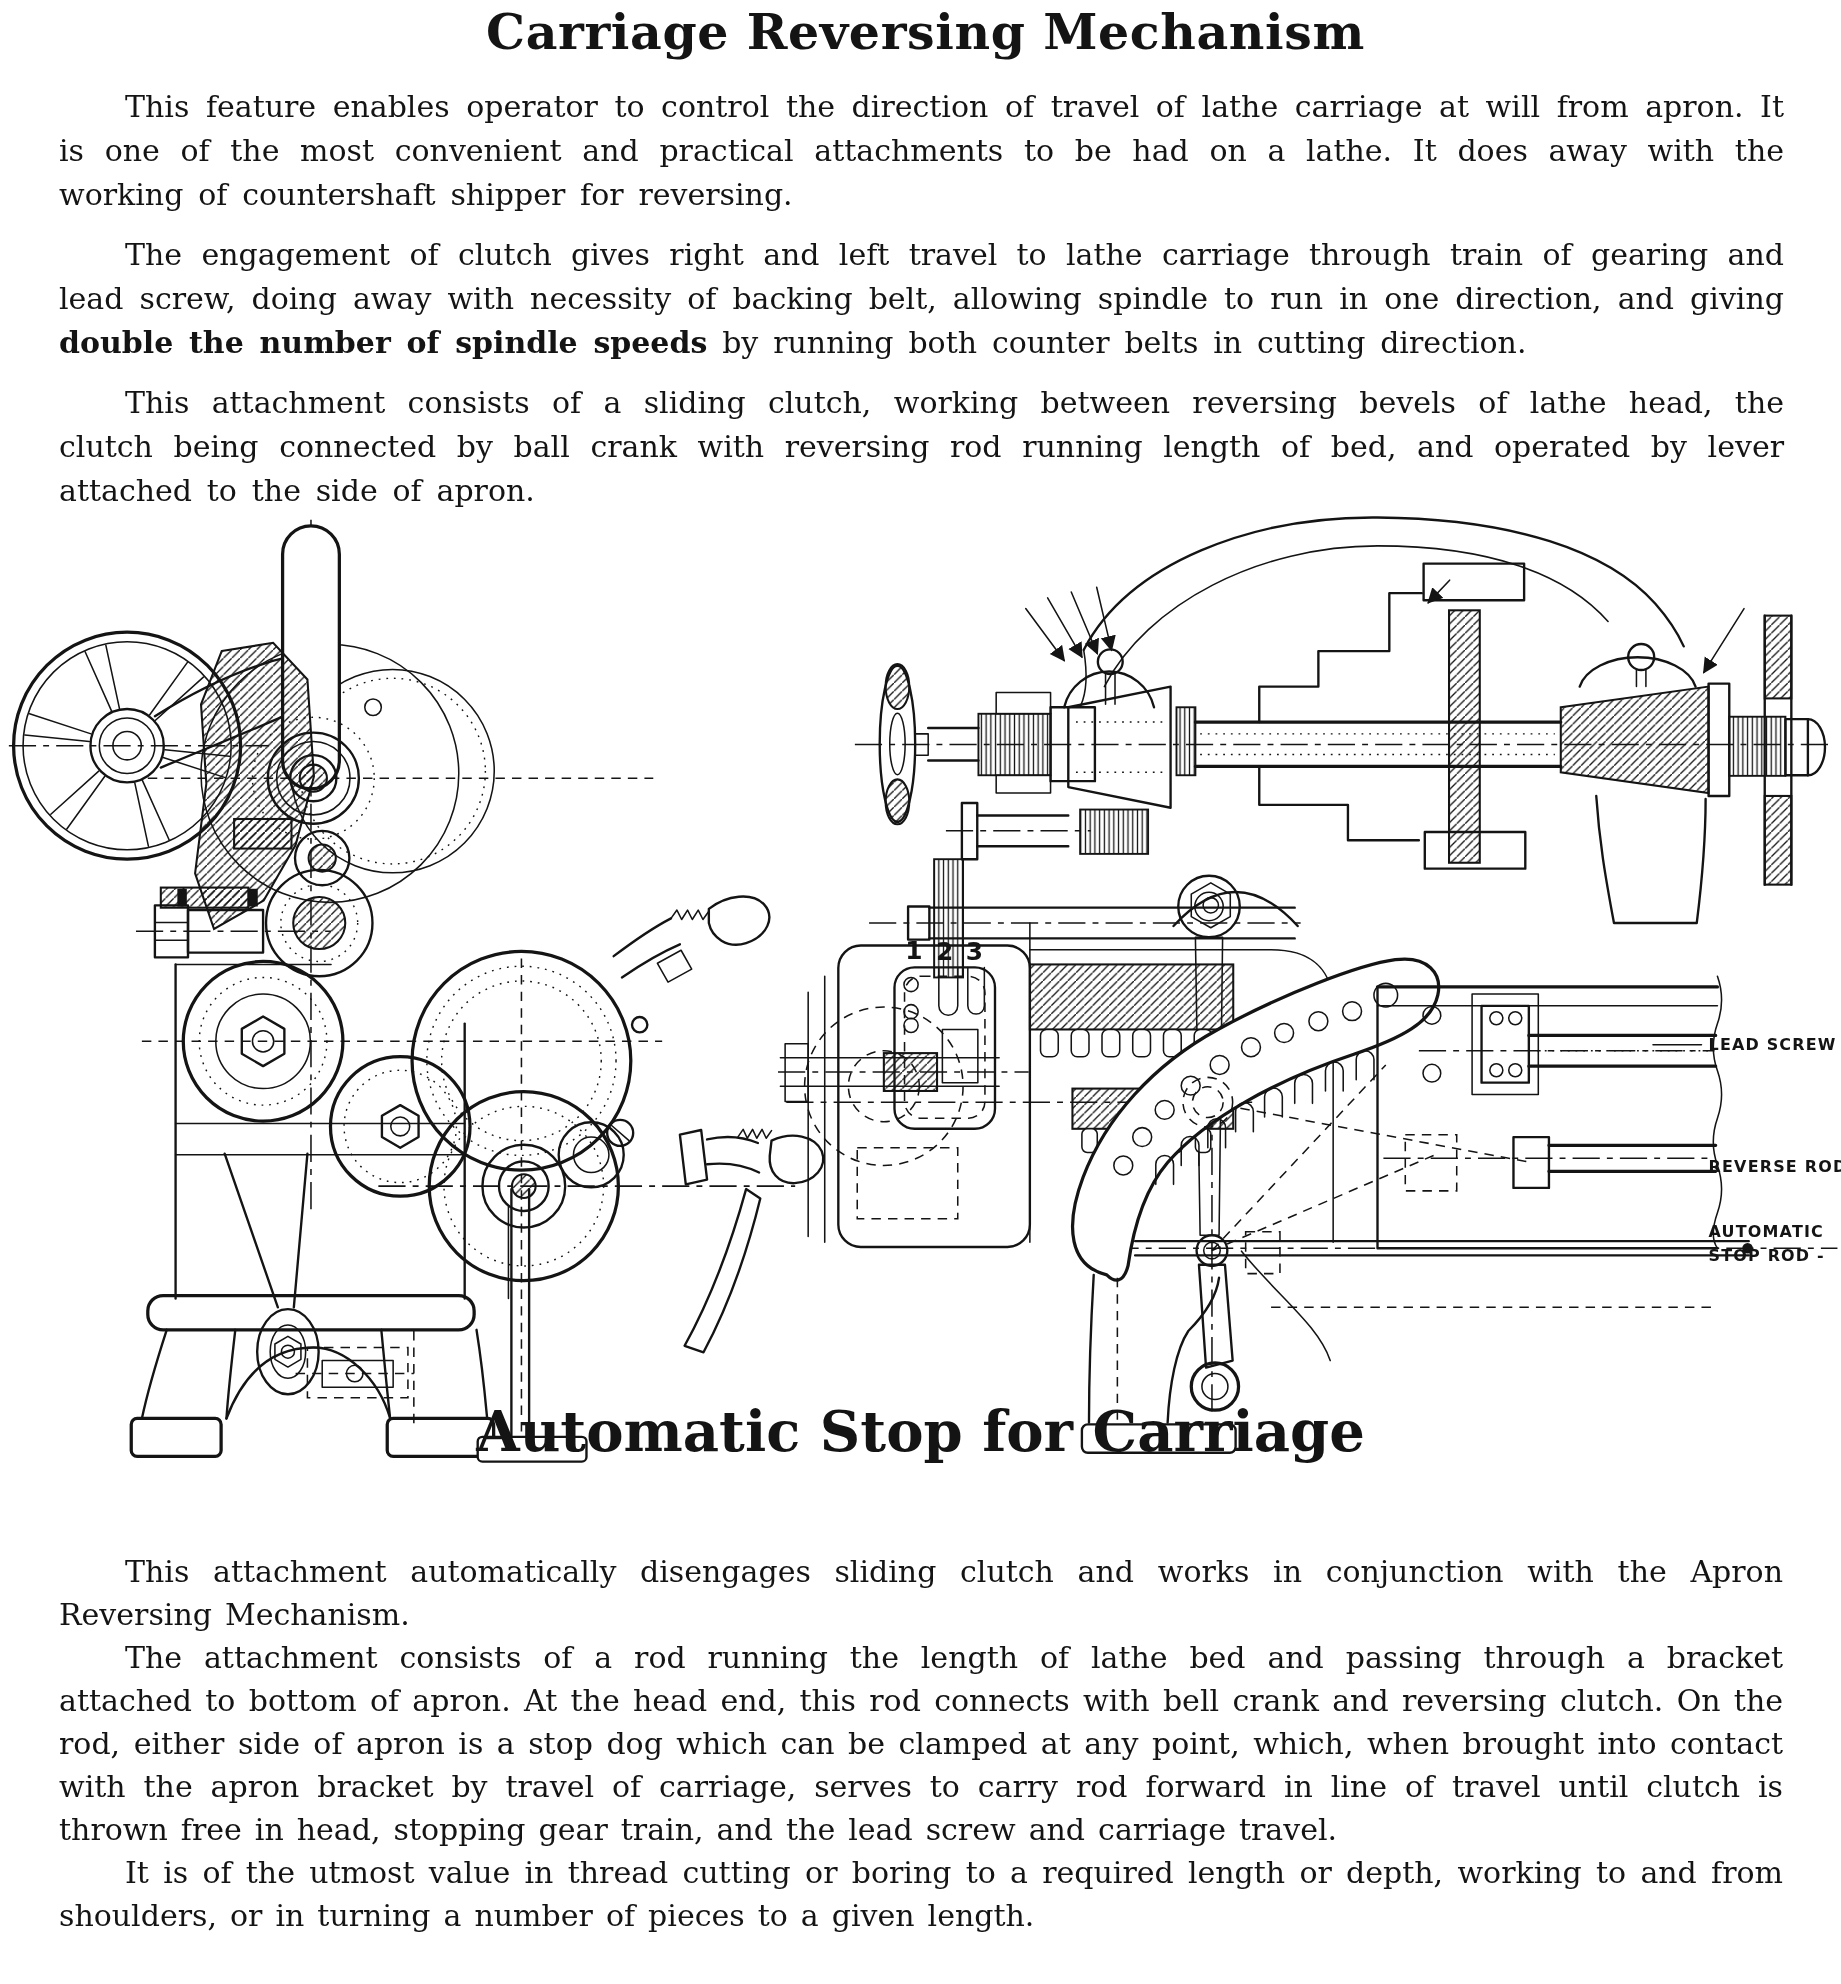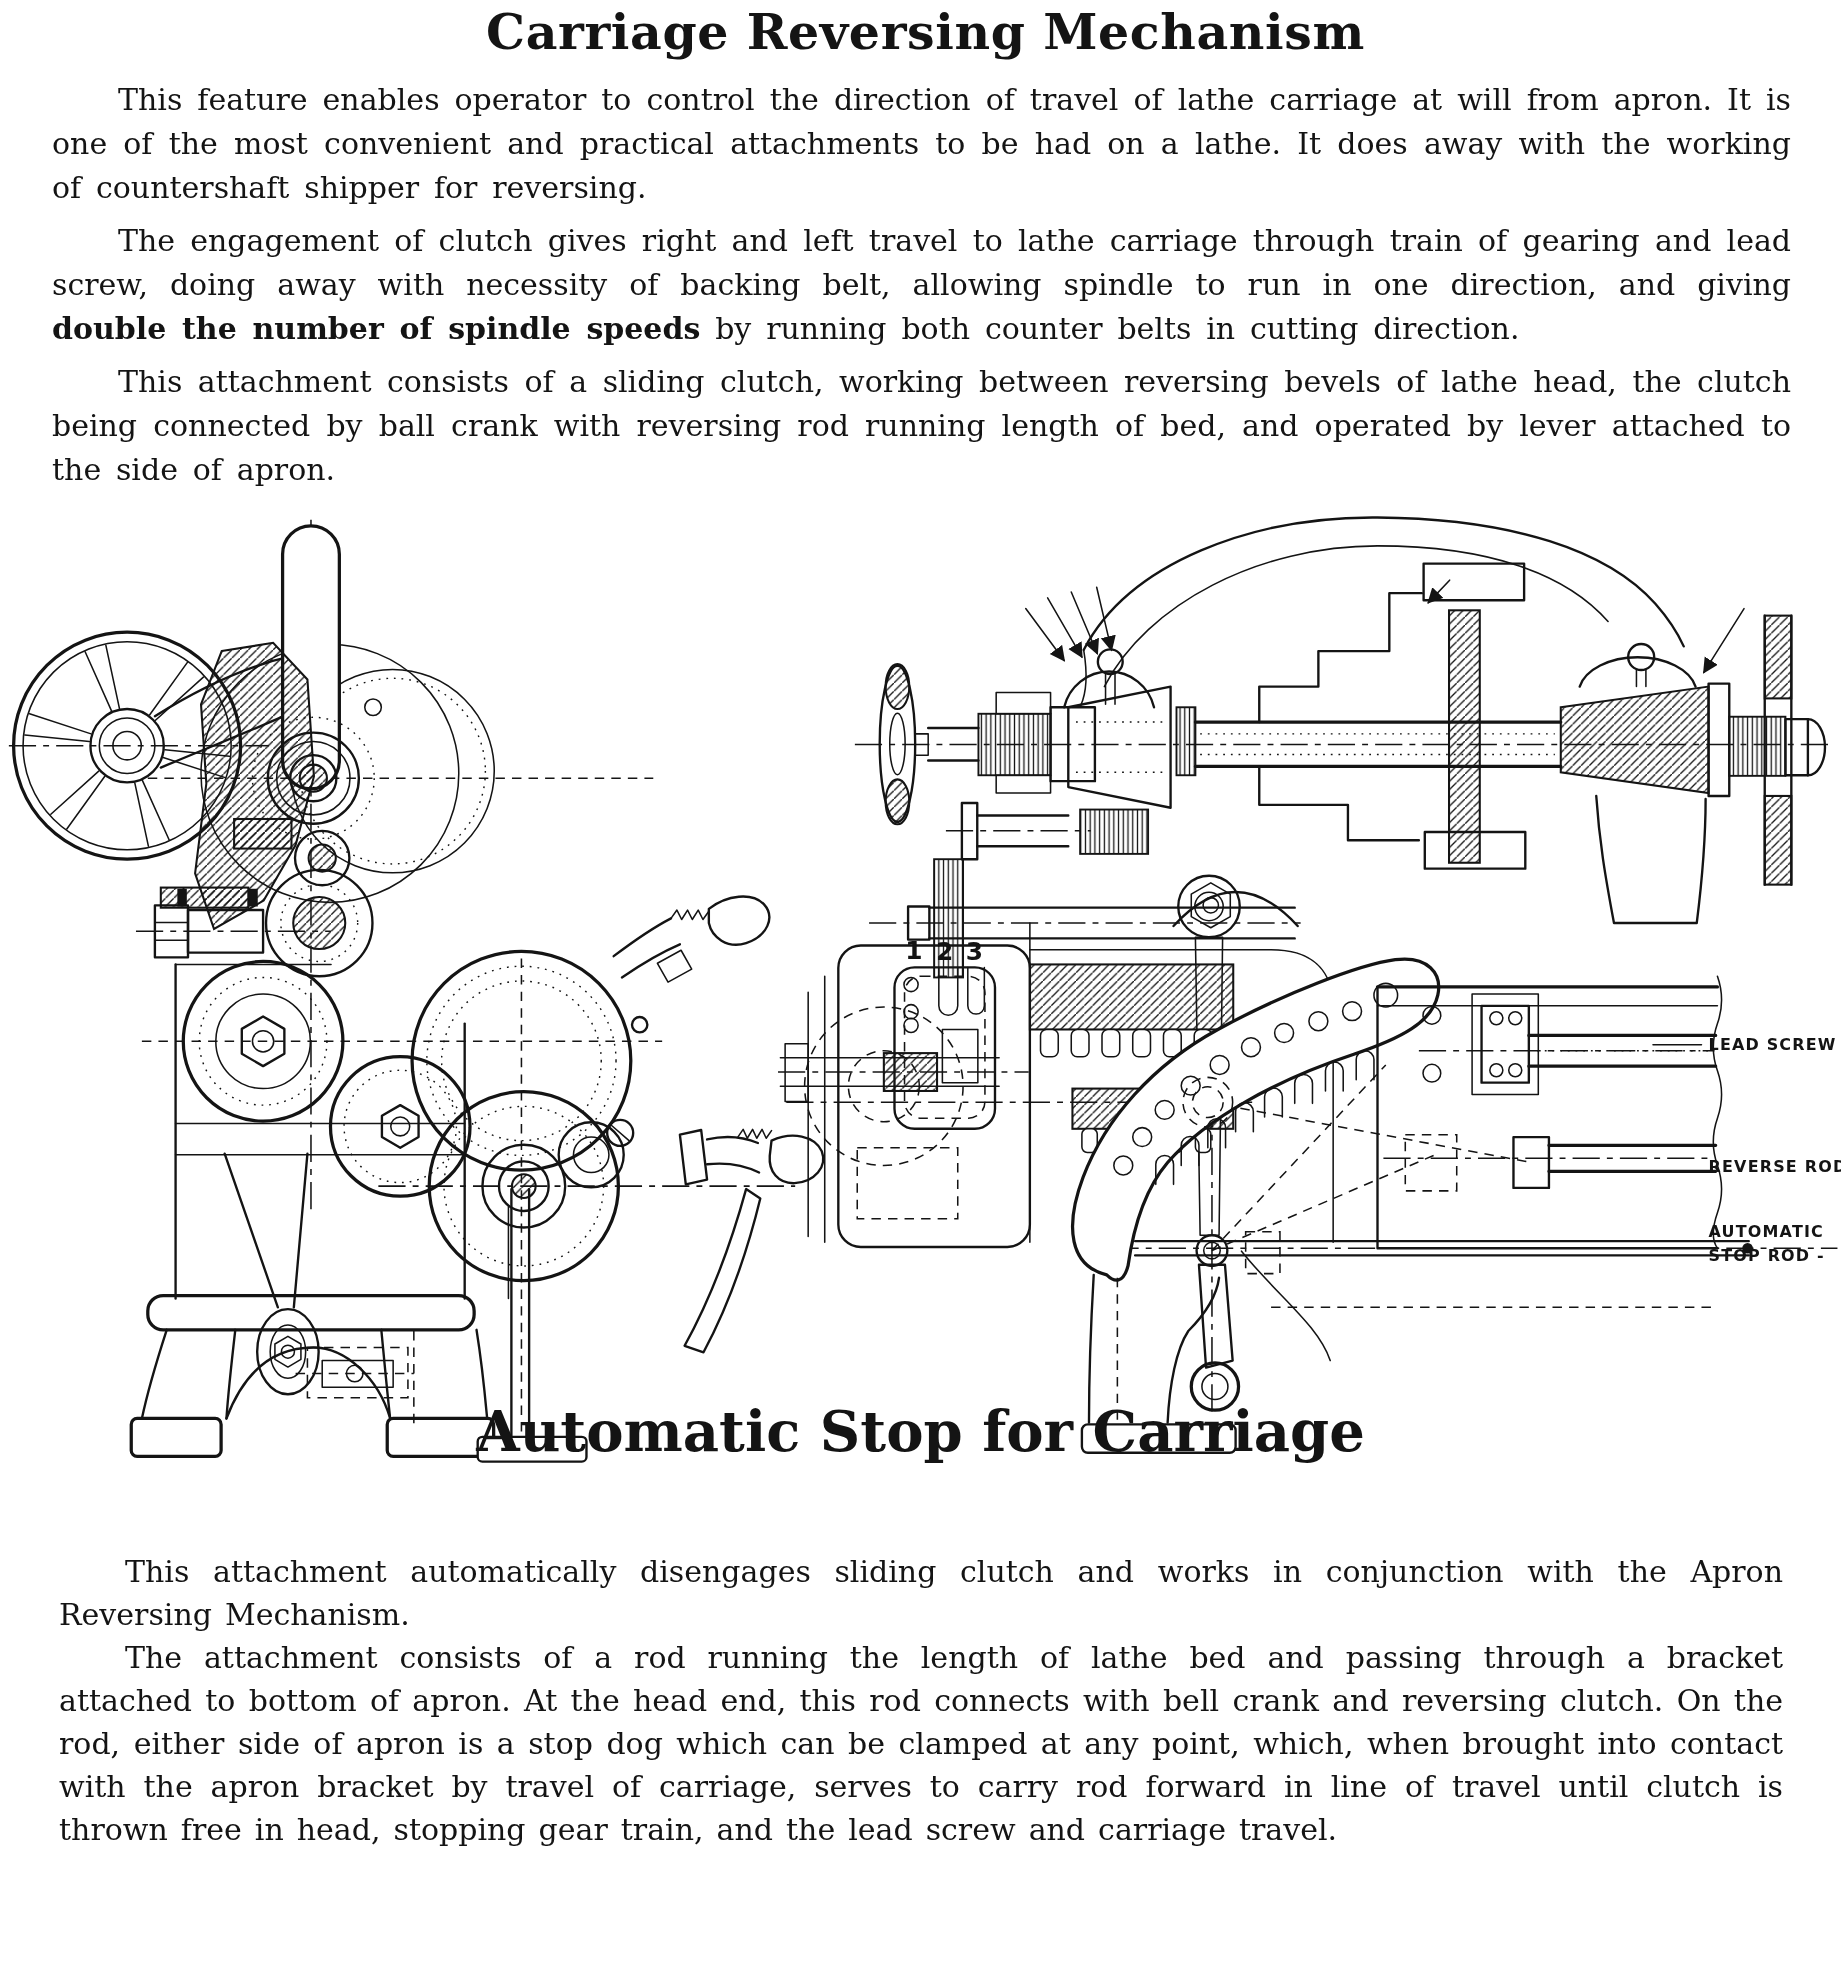--- a/index.html
+++ b/index.html
@@ -12,21 +12,21 @@
     font-size:49px;font-weight:bold;letter-spacing:0.6px;line-height:1.12;
   }
   .subtitle{
     position:absolute;top:1401px;left:0;width:100%;margin:0;text-align:center;
     font-size:56px;font-weight:bold;line-height:1.1;
   }
   .intro{
     position:absolute;top:69px;left:43px;width:1757px;
     font-size:30px;line-height:44px;text-align:justify;word-spacing:5.3px;
   }
-  .intro p{margin:9px;text-indent:66px;}
+  .intro p{margin:16px;text-indent:66px;}
   .autostop{
     position:absolute;top:1550px;left:59px;width:1724px;
     font-size:30px;line-height:43px;text-align:justify;word-spacing:3.5px;
   }
   .autostop p{margin:0;text-indent:66px;}
   .figure{position:absolute;top:509px;left:0;width:1841px;height:970px;}
   svg{display:block;}
   .ln{fill:none;stroke:#141414;stroke-width:4;stroke-linecap:round;stroke-linejoin:round;}
   .hv{stroke-width:5.5;}
   .th{stroke-width:2.6;}
@@ -433,16 +433,17 @@
       </g>
     </g>
   </svg>
   </div>
 
   <h2 class="subtitle">Automatic Stop for Carriage</h2>
 
   <section class="autostop">
     <p>This attachment automatically disengages sliding clutch and works in conjunction with the Apron Reversing Mechanism.</p>
     <p>The attachment consists of a rod running the length of lathe bed and passing through a bracket attached to bottom of apron.  At the head end, this rod connects with bell crank and reversing clutch.  On the rod, either side of apron is a stop dog which can be clamped at any point, which, when brought into contact with the apron bracket by travel of carriage, serves to carry rod forward in line of travel until clutch is thrown free in head, stopping gear train, and the lead screw and carriage travel.</p>
+    <p>It is of the utmost value in thread cutting or boring to a required length or depth, working to and from shoulders, or in turning a number of pieces to a given length.</p>
   </section>
 
 </main>
 
 
 </body></html>

